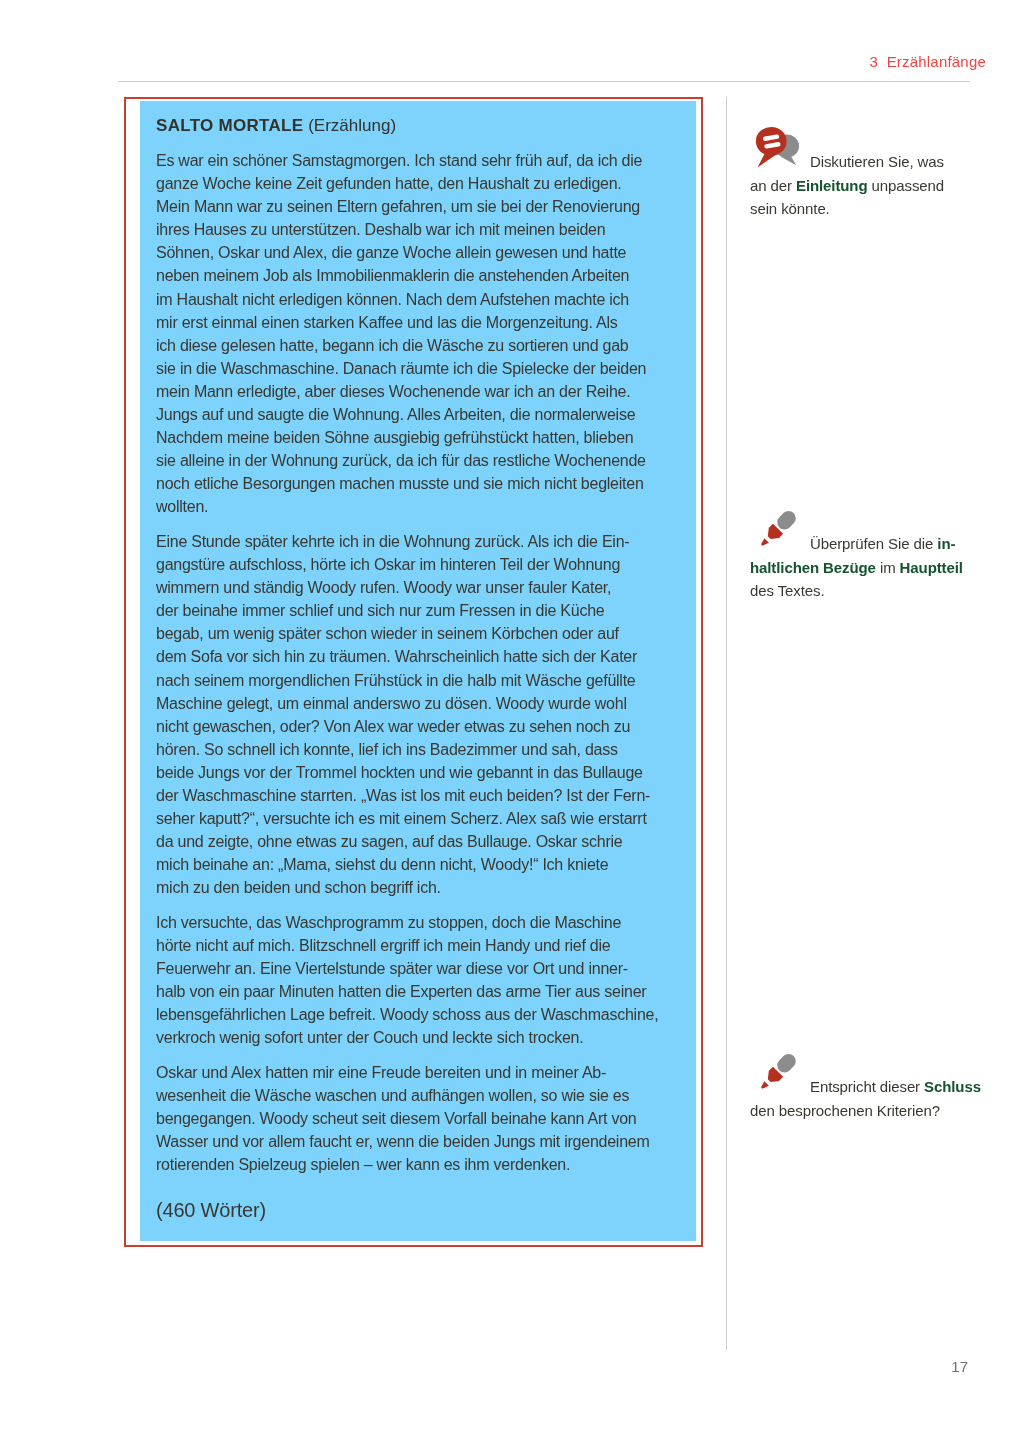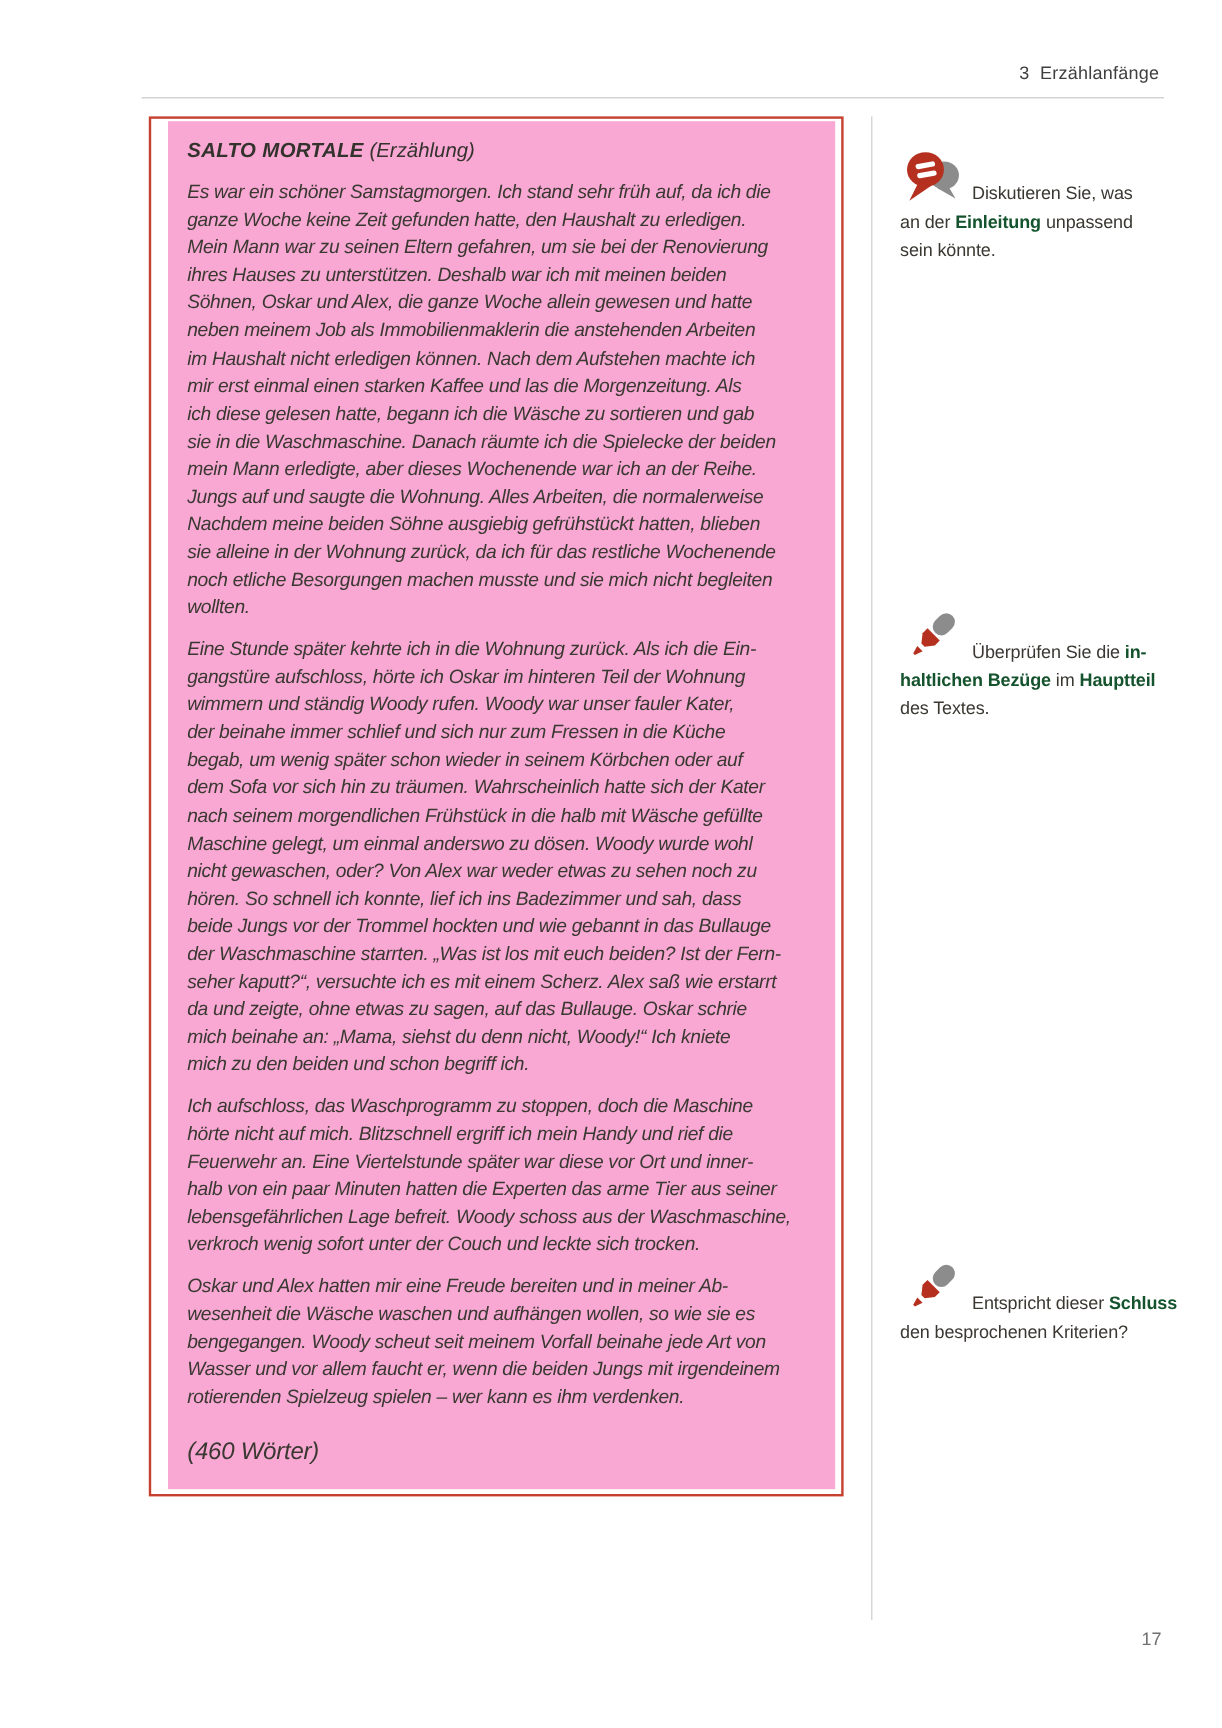--- a/index.html
+++ b/index.html
@@ -4,35 +4,35 @@
 <style>
   html,body{margin:0;padding:0;}
   body{
     width:1018px;height:1440px;background:#ffffff;position:relative;
     font-family:"Liberation Sans", sans-serif;color:#3a3831;
     -webkit-font-smoothing:antialiased;
   }
   .page{position:absolute;inset:0;overflow:hidden;}
 
   .chapter-header{
-    position:absolute;top:53px;right:52px;
-    font-size:15px;color:#404040;white-space:pre;letter-spacing:.2px;
+    position:absolute;top:53px;right:32px;
+    font-size:15px;color:#ef4444;white-space:pre;letter-spacing:.2px;
   }
   .header-rule{
     position:absolute;top:81px;left:118px;width:852px;height:1px;background:#c9c9c9;
   }
 
   .excerpt-box{
     position:absolute;left:124px;top:97px;width:579px;height:1150px;
     border:2px solid #c5402e;box-sizing:border-box;background:#ffffff;
   }
   .cream{
     position:absolute;top:2px;bottom:4px;left:14px;right:5px;
-    background:#f9a8d4;box-sizing:border-box;
-    padding:13px 12px 0 16px;overflow:hidden;font-style:italic;
+    background:#7dd3fc;box-sizing:border-box;
+    padding:13px 12px 0 16px;overflow:hidden;
   }
   .story-title{
     height:23px;line-height:23px;font-size:17px;color:#33322c;margin-bottom:12px;
     white-space:nowrap;
   }
   .story-title .tb{font-weight:bold;letter-spacing:.3px;}
 
   .line-row{position:relative;height:23.1px;line-height:23.1px;white-space:nowrap;}
   .line-row.para-gap{margin-top:11.5px;}
   .line-text{font-size:16px;letter-spacing:-0.25px;color:#3a3831;}
@@ -97,29 +97,29 @@
           <div class="line-row"><span class="line-text">nach seinem morgendlichen Frühstück in die halb mit Wäsche gefüllte</span></div>
           <div class="line-row"><span class="line-text">Maschine gelegt, um einmal anderswo zu dösen. Woody wurde wohl</span></div>
           <div class="line-row"><span class="line-text">nicht gewaschen, oder? Von Alex war weder etwas zu sehen noch zu</span></div>
           <div class="line-row"><span class="line-text">hören. So schnell ich konnte, lief ich ins Badezimmer und sah, dass</span></div>
           <div class="line-row"><span class="line-text">beide Jungs vor der Trommel hockten und wie gebannt in das Bullauge</span></div>
           <div class="line-row"><span class="line-text">der Waschmaschine starrten. „Was ist los mit euch beiden? Ist der Fern-</span></div>
           <div class="line-row"><span class="line-text">seher kaputt?“, versuchte ich es mit einem Scherz. Alex saß wie erstarrt</span></div>
           <div class="line-row"><span class="line-text">da und zeigte, ohne etwas zu sagen, auf das Bullauge. Oskar schrie</span></div>
           <div class="line-row"><span class="line-text">mich beinahe an: „Mama, siehst du denn nicht, Woody!“ Ich kniete</span></div>
           <div class="line-row"><span class="line-text">mich zu den beiden und schon begriff ich.</span></div>
-          <div class="line-row para-gap"><span class="line-text">Ich aufschloss, das Waschprogramm zu stoppen, doch die Maschine</span></div>
+          <div class="line-row para-gap"><span class="line-text">Ich versuchte, das Waschprogramm zu stoppen, doch die Maschine</span></div>
           <div class="line-row"><span class="line-text">hörte nicht auf mich. Blitzschnell ergriff ich mein Handy und rief die</span></div>
           <div class="line-row"><span class="line-text">Feuerwehr an. Eine Viertelstunde später war diese vor Ort und inner-</span></div>
           <div class="line-row"><span class="line-text">halb von ein paar Minuten hatten die Experten das arme Tier aus seiner</span></div>
           <div class="line-row"><span class="line-text">lebensgefährlichen Lage befreit. Woody schoss aus der Waschmaschine,</span></div>
           <div class="line-row"><span class="line-text">verkroch wenig sofort unter der Couch und leckte sich trocken.</span></div>
           <div class="line-row para-gap"><span class="line-text">Oskar und Alex hatten mir eine Freude bereiten und in meiner Ab-</span></div>
           <div class="line-row"><span class="line-text">wesenheit die Wäsche waschen und aufhängen wollen, so wie sie es</span></div>
-          <div class="line-row"><span class="line-text">bengegangen. Woody scheut seit meinem Vorfall beinahe jede Art von</span></div>
+          <div class="line-row"><span class="line-text">bengegangen. Woody scheut seit diesem Vorfall beinahe kann Art von</span></div>
           <div class="line-row"><span class="line-text">Wasser und vor allem faucht er, wenn die beiden Jungs mit irgendeinem</span></div>
           <div class="line-row"><span class="line-text">rotierenden Spielzeug spielen – wer kann es ihm verdenken.</span></div>
         </div>
       <div class="word-count">(460 Wörter)</div>
     </div>
   </div>
 
   <div class="col-divider"></div>
 
   <div class="margin-col">

